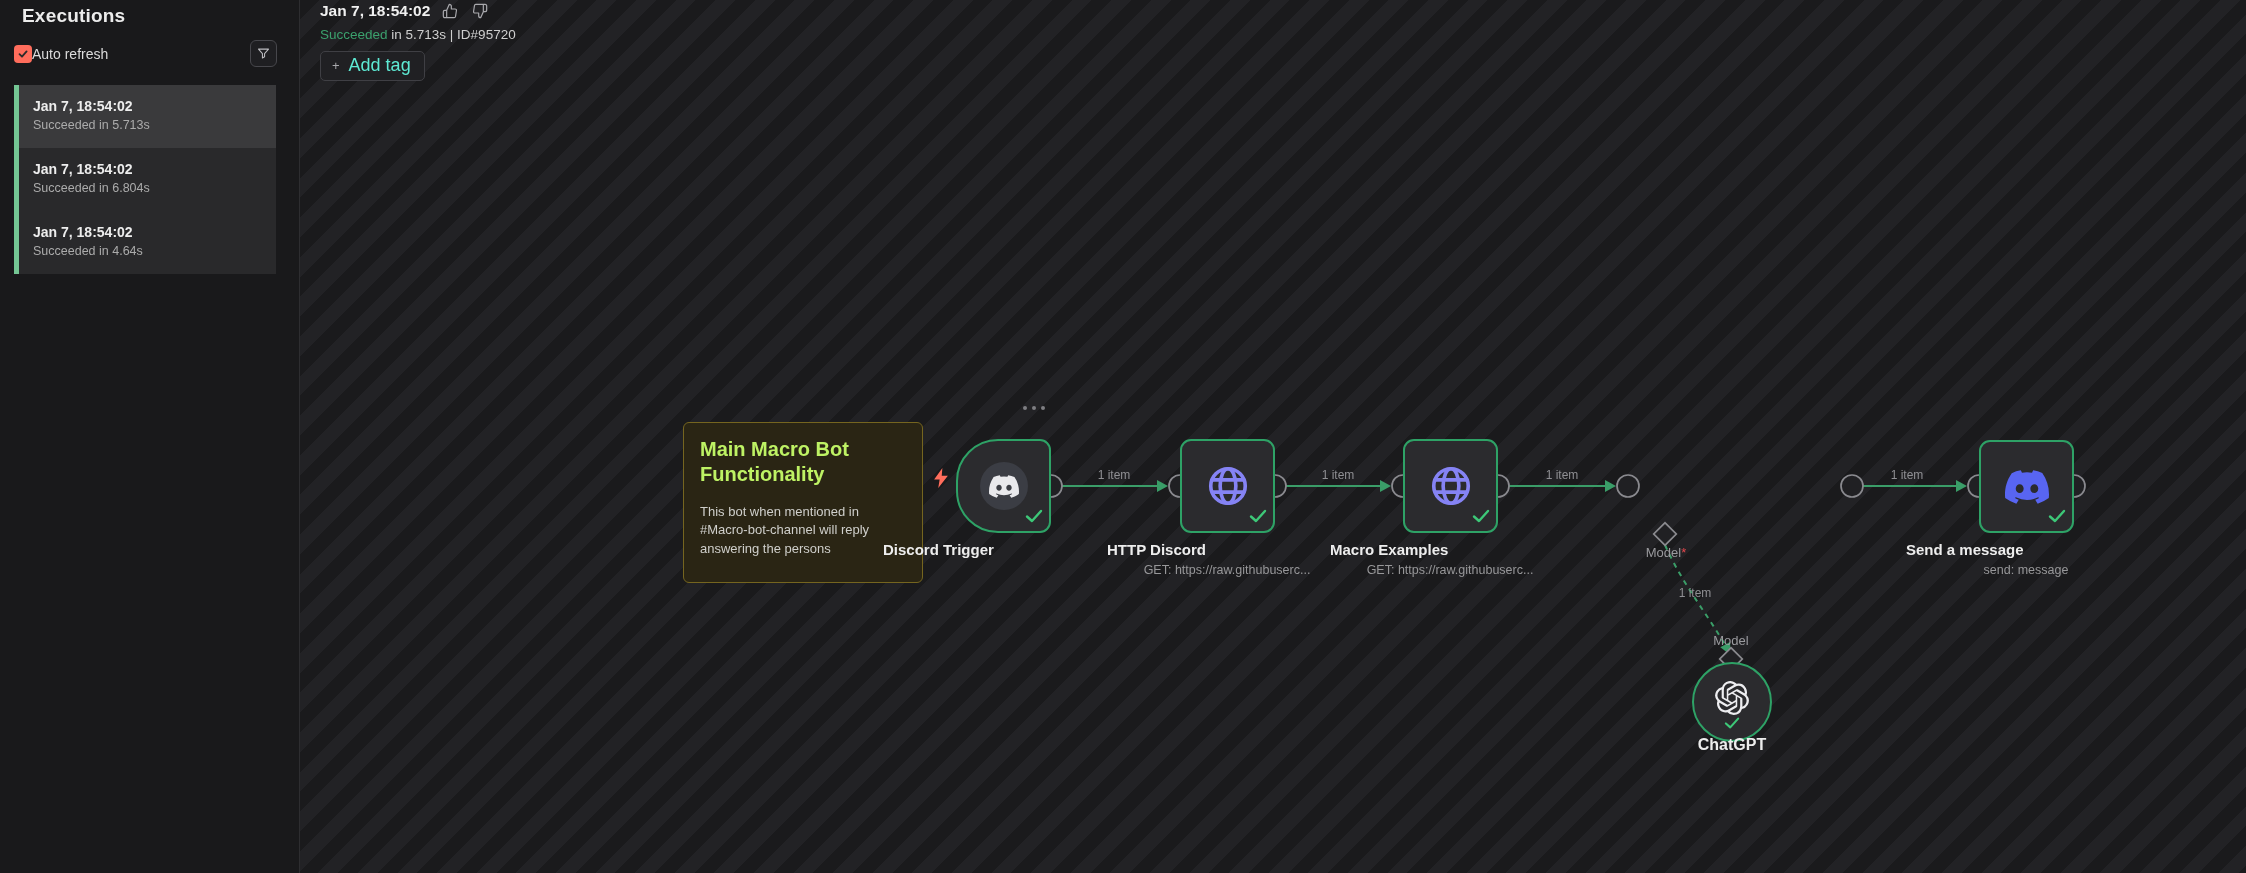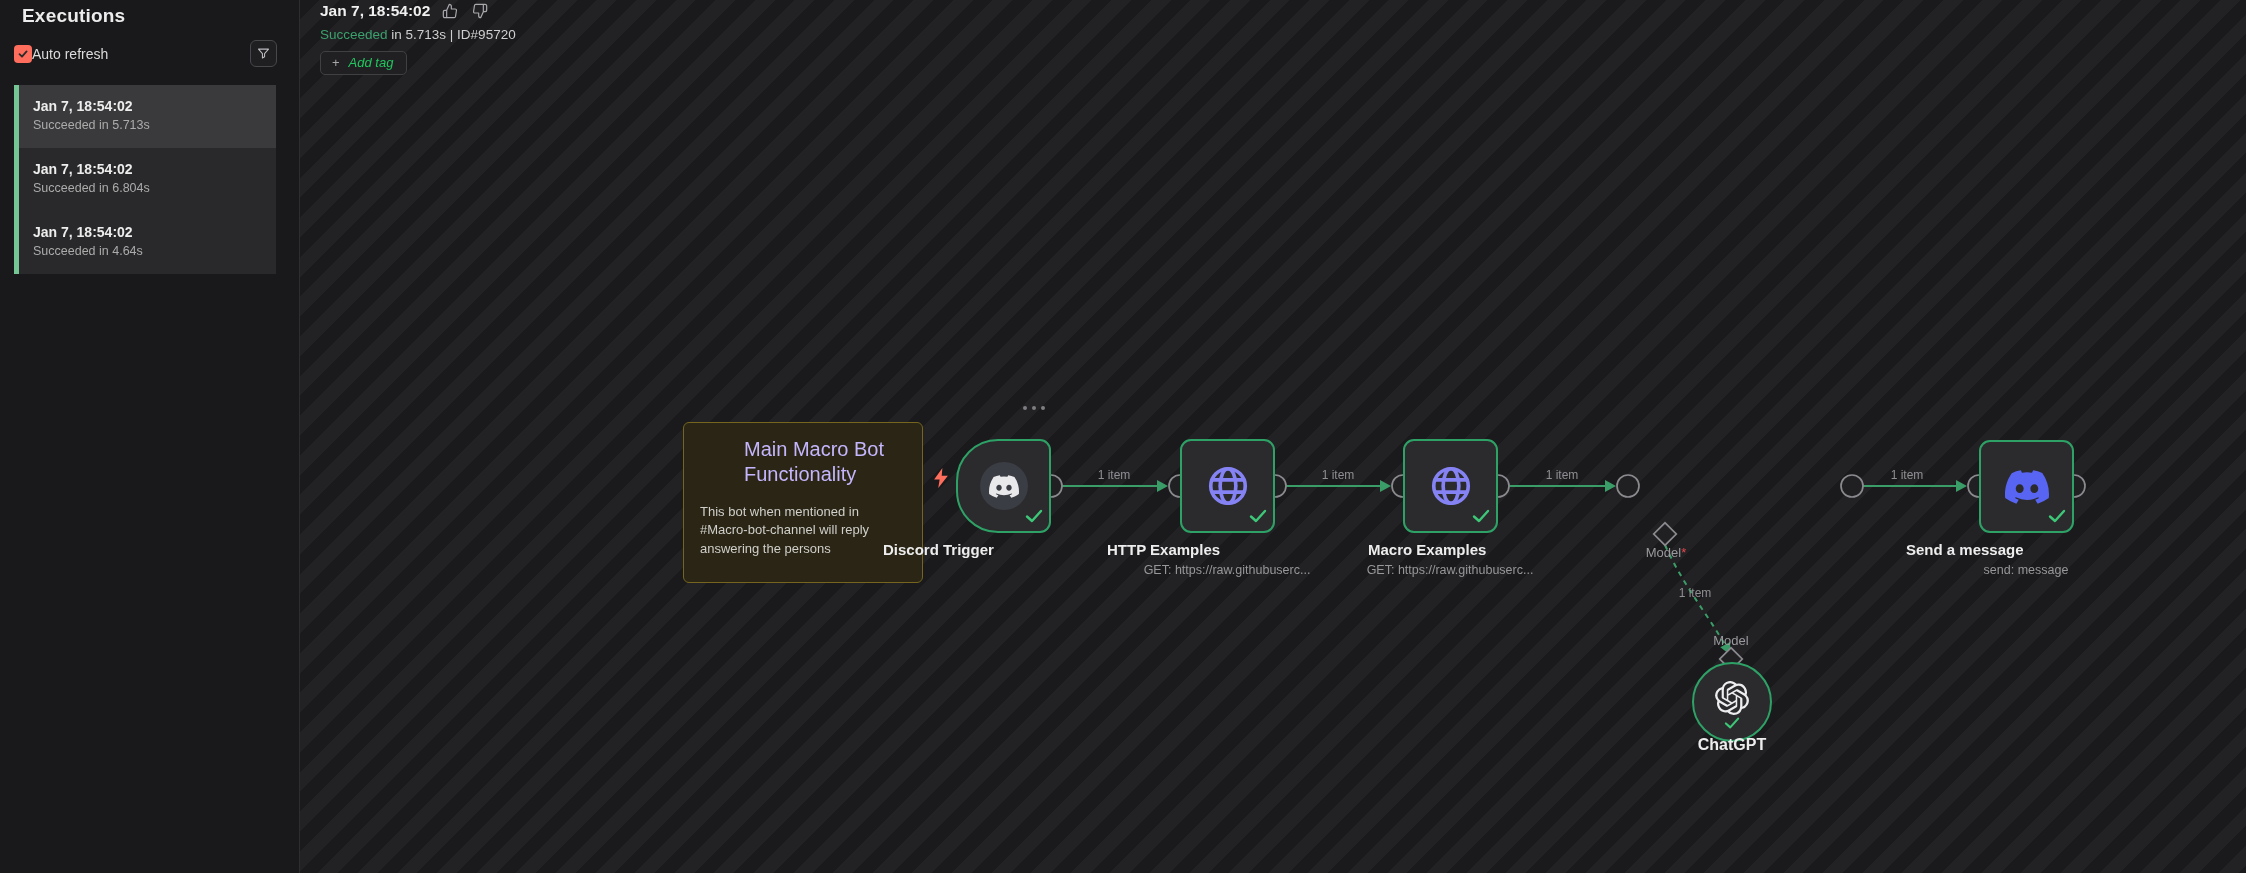--- a/index.html
+++ b/index.html
@@ -36,27 +36,27 @@
   .run-title-row { display:flex; align-items:center; gap:12px; }
   .run-title { font-size:15.5px; font-weight:700; color:#f0f0f0; }
   .thumb-btn { width:18px; height:18px; cursor:pointer; display:flex; align-items:center; }
   .run-status-row { margin-top:7px; font-size:13.5px; }
   .status-succeeded { color:#3ba16d; }
   .status-detail { color:#cfcfcf; }
   .add-tag { margin-top:9px; display:inline-flex; align-items:center; gap:9px;
     background:#202023; border:1px solid #3f3f44; border-radius:5px;
     padding:3px 13px 4px 11px; cursor:pointer; }
   .add-tag .plus { color:#a8a8ac; font-size:13px; line-height:1; }
-  .add-tag .lbl { color:#22c55e; font-size:13px;font-style:italic; }
+  .add-tag .lbl { color:#5eead4; font-size:18px; }
 
   
   .sticky { position:absolute; left:383px; top:422px; width:240px; height:161px;
     background:#2a2514; border:1px solid #75651f; border-radius:6px;
     padding:14px 16px; cursor:pointer; }
-  .sticky-title { font-size:20px; font-weight:400; color:#c4b5fd; line-height:1.25;margin-left:44px; }
+  .sticky-title { font-size:20px; font-weight:700; color:#bef264; line-height:1.25; }
   .sticky-body { margin-top:16px; font-size:13px; color:#cfcfcb; line-height:1.42; }
 
   
   .node { position:absolute; background:#2b2b2e; border:2px solid #2ea266; cursor:pointer; }
   .node-square { width:95px; height:94px; top:439px; border-radius:11px;
     display:flex; align-items:center; justify-content:center; }
   .node-trigger { border-radius:42px 11px 11px 42px; }
   .node-wide { left:1328px; top:440px; width:224px; height:93px; border-radius:11px;
     display:flex; align-items:center; padding-left:22px; gap:18px; }
   .node-circle { left:1392px; top:662px; width:80px; height:80px; border-radius:50%;
@@ -255,23 +255,23 @@
         <path d="M22.2819 9.8211a5.9847 5.9847 0 0 0-.5157-4.9108 6.0462 6.0462 0 0 0-6.5098-2.9A6.0651 6.0651 0 0 0 4.9807 4.1818a5.9847 5.9847 0 0 0-3.9977 2.9 6.0462 6.0462 0 0 0 .7427 7.0966 5.98 5.98 0 0 0 .511 4.9107 6.051 6.051 0 0 0 6.5146 2.9001A5.9847 5.9847 0 0 0 13.2599 24a6.0557 6.0557 0 0 0 5.7718-4.2058 5.9894 5.9894 0 0 0 3.9977-2.9001 6.0557 6.0557 0 0 0-.7475-7.0729zm-9.022 12.6081a4.4755 4.4755 0 0 1-2.8764-1.0408l.1419-.0804 4.7783-2.7582a.7948.7948 0 0 0 .3927-.6813v-6.7369l2.02 1.1686a.071.071 0 0 1 .038.052v5.5826a4.504 4.504 0 0 1-4.4945 4.4944zm-9.6607-4.1254a4.4708 4.4708 0 0 1-.5346-3.0137l.142.0852 4.783 2.7582a.7712.7712 0 0 0 .7806 0l5.8428-3.3685v2.3324a.0804.0804 0 0 1-.0332.0615L9.74 19.9502a4.4992 4.4992 0 0 1-6.1408-1.6464zM2.3408 7.8956a4.485 4.485 0 0 1 2.3655-1.9728V11.6a.7664.7664 0 0 0 .3879.6765l5.8144 3.3543-2.0201 1.1685a.0757.0757 0 0 1-.071 0l-4.8303-2.7865A4.504 4.504 0 0 1 2.3408 7.872zm16.5963 3.8558L13.1038 8.364 15.1192 7.2a.0757.0757 0 0 1 .071 0l4.8303 2.7913a4.4944 4.4944 0 0 1-.6765 8.1042v-5.6772a.79.79 0 0 0-.407-.667zm2.0107-3.0231l-.142-.0852-4.7735-2.7818a.7759.7759 0 0 0-.7854 0L9.409 9.2297V6.8974a.0662.0662 0 0 1 .0284-.0615l4.8303-2.7866a4.4992 4.4992 0 0 1 6.6802 4.66zM8.3065 12.863l-2.02-1.1638a.0804.0804 0 0 1-.038-.0567V6.0742a4.4992 4.4992 0 0 1 7.3757-3.4537l-.142.0805L8.704 5.459a.7948.7948 0 0 0-.3927.6813zm1.0976-2.3654l2.602-1.4998 2.6069 1.4998v2.9994l-2.5974 1.4997-2.6067-1.4997Z"></path>
       </svg>
       <span class="node-check-circle">
         <svg width="18" height="14" viewBox="0 0 20 16" fill="none">
             <path d="M3 8.5 L8 13 L17 3" stroke="#3dc878" stroke-width="2.4" stroke-linecap="round" stroke-linejoin="round"></path>
           </svg>
       </span>
     </div>
 
     <div class="node-label" style="left:583px;">Discord Trigger</div>
-    <div class="node-label" style="left:807px;">HTTP Examples</div>
+    <div class="node-label" style="left:807px;">HTTP Discord</div>
     <div class="node-sub" style="left:797px;">GET: https://raw.githubuserc...</div>
-    <div class="node-label" style="left:1068px;">Macro Examples</div>
+    <div class="node-label" style="left:1030px;">Macro Examples</div>
     <div class="node-sub" style="left:1020px;">GET: https://raw.githubuserc...</div>
     <div class="node-label" style="left:1606px;">Send a message</div>
     <div class="node-sub" style="left:1596px;">send: message</div>
     <div class="chatgpt-label">ChatGPT</div>
 
     <div class="conn-label" style="left:769px;  top:468px;">1 item</div>
     <div class="conn-label" style="left:993px;  top:468px;">1 item</div>
     <div class="conn-label" style="left:1217px; top:468px;">1 item</div>
     <div class="conn-label" style="left:1562px; top:468px;">1 item</div>
     <div class="conn-label" style="left:1350px; top:586px;">1 item</div>

